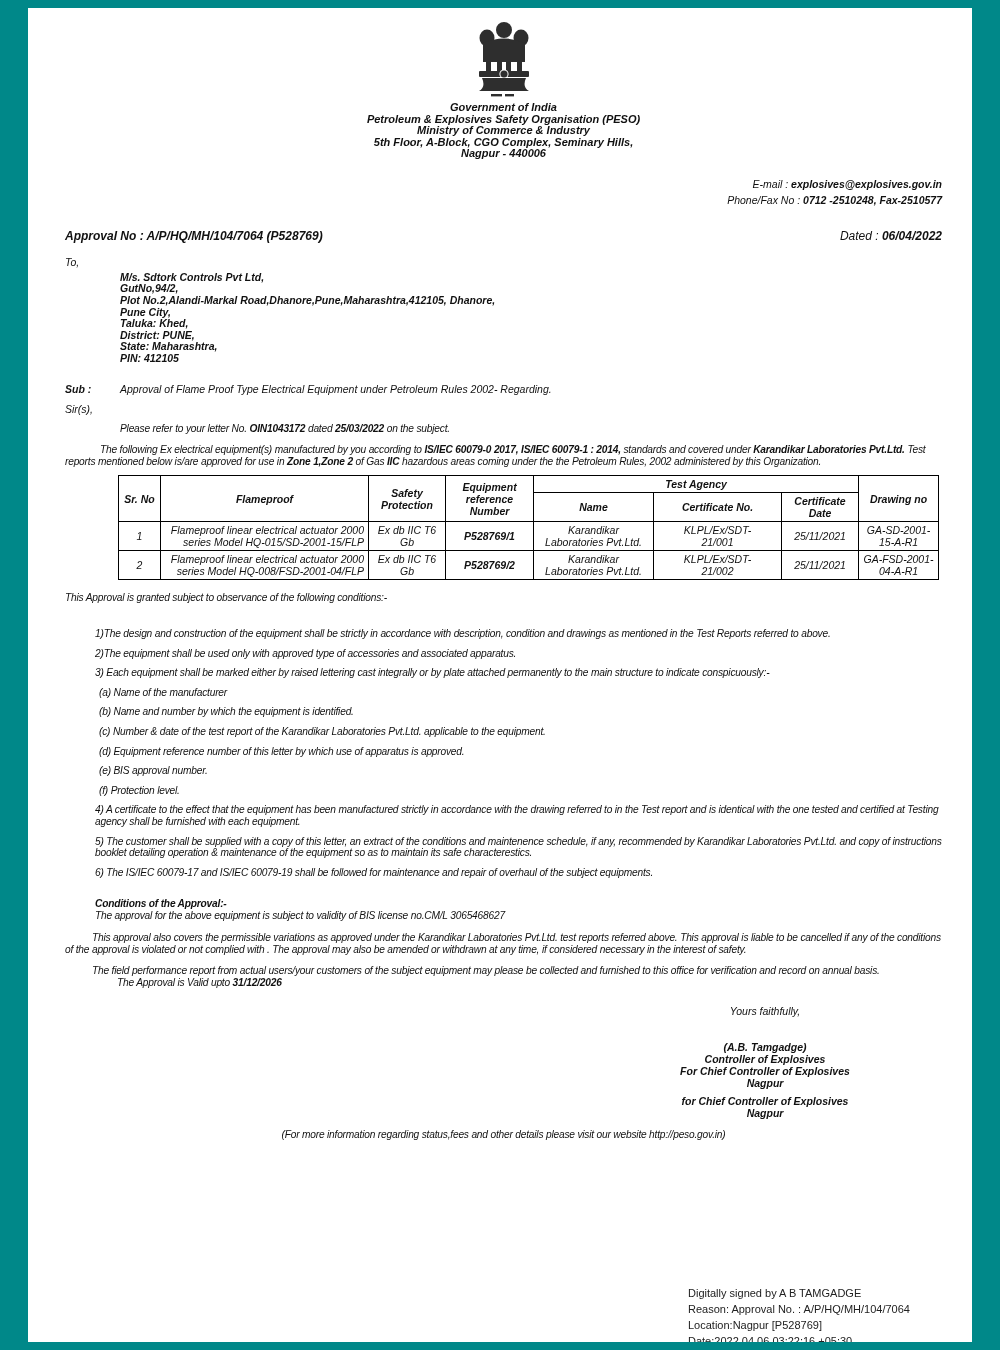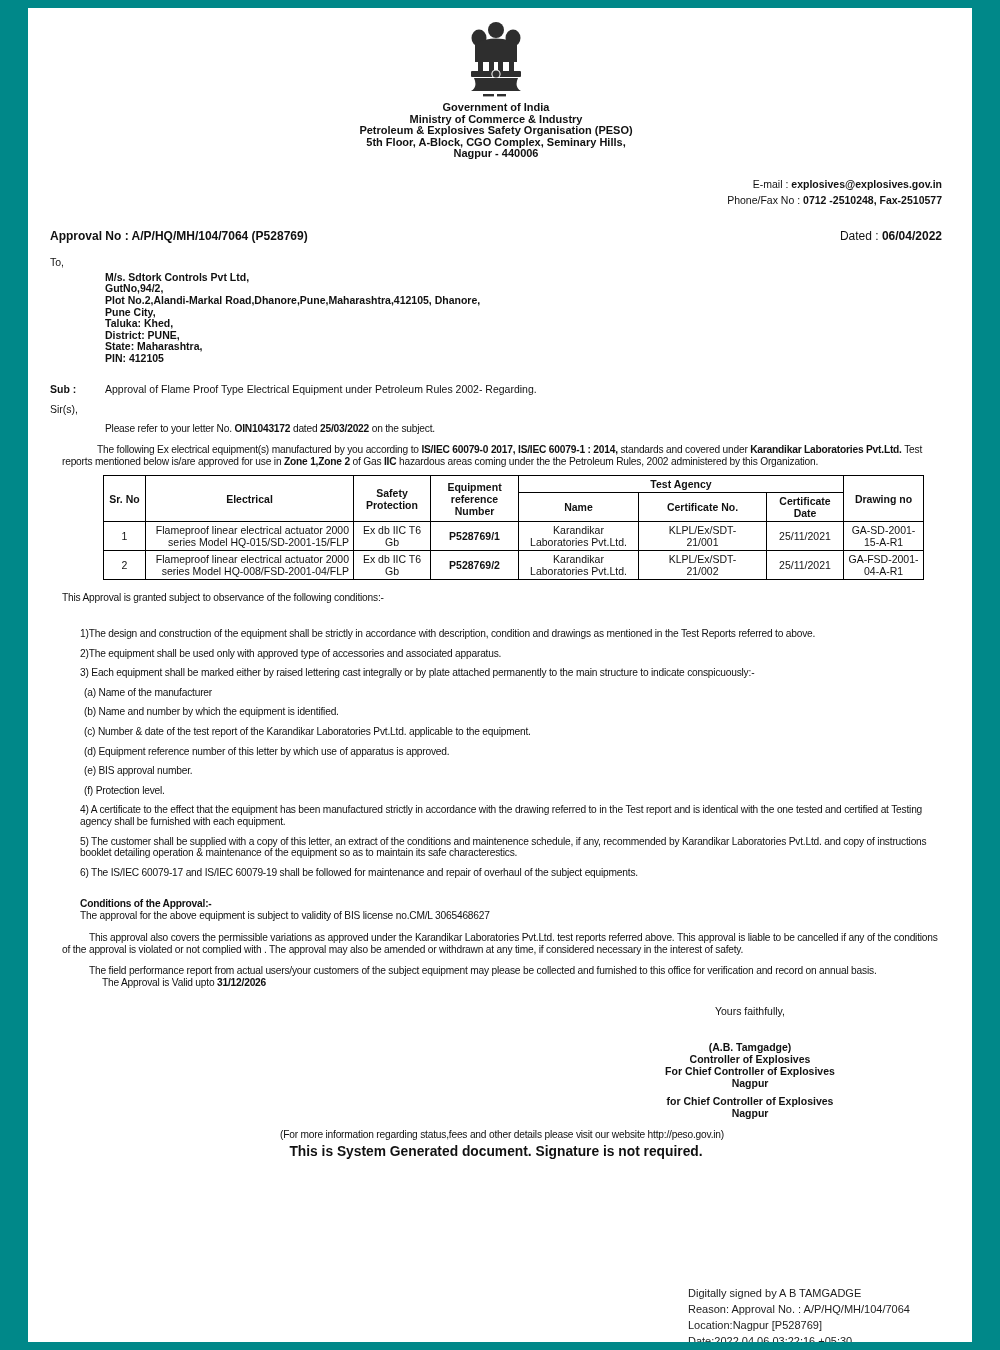--- a/index.html
+++ b/index.html
@@ -3,22 +3,22 @@
 <meta charset="utf-8">
 <style>
   html,body{margin:0;padding:0;}
   body{
     width:1000px;height:1350px;position:relative;
     background:#008889;
     font-family:"Liberation Sans","DejaVu Sans",sans-serif;
     color:#111;
   }
   .page{position:absolute;left:28px;top:8px;width:944px;height:1334px;background:#ffffff;overflow:hidden;}
-  .content{padding:6px 30px 0 22px;font-size:10.5px;line-height:1.15;}
-  .narrow{font-size:10.2px;letter-spacing:-0.2px;margin-left:12px;}
+  .content{padding:6px 30px 0 37px;font-size:10.5px;line-height:1.15;font-style:italic;}
+  .narrow{font-size:10.2px;letter-spacing:-0.2px;}
   .b{font-weight:bold;}
   
   .emblem-wrap{text-align:center;margin-top:4px;}
   .emblem-wrap svg{display:inline-block;}
   
   .gov-header{text-align:center;font-weight:bold;font-size:11px;line-height:11.6px;margin-top:2px;}
   
   .contact{margin-top:16px;text-align:right;font-size:10.5px;line-height:16px;}
   
   .approval-row{margin-top:22px;display:flex;justify-content:space-between;font-size:12px;}
@@ -81,22 +81,22 @@
           <path d="M11 60 Q15 69 8 73 L58 73 Q51 69 55 60 Z"></path>
 
           <rect x="20" y="76" width="11" height="2.4"></rect>
           <rect x="34" y="76" width="9" height="2.4"></rect>
         </g>
       </svg>
     </div>
 
     <div class="gov-header">
       <div>Government of India</div>
+      <div>Petroleum &amp; Explosives Safety Organisation (PESO)</div>
       <div>Ministry of Commerce &amp; Industry</div>
-      <div>Petroleum &amp; Explosives Safety Organisation (PESO)</div>
       <div>5th Floor, A-Block, CGO Complex, Seminary Hills,</div>
       <div>Nagpur - 440006</div>
     </div>
 
     <div class="contact">
       <div><span>E-mail : </span><span style="font-weight: bold;">explosives@explosives.gov.in</span></div>
       <div><span>Phone/Fax No : </span><span style="font-weight: bold;">0712 -2510248, Fax-2510577</span></div>
     </div>
 
     <div class="approval-row">
@@ -133,21 +133,21 @@
           <col style="width:77px">
           <col style="width:88px">
         <col style="width:120px">
           <col style="width:128px">
           <col style="width:77px">
           <col style="width:80px">
       </colgroup>
       <thead>
         <tr>
           <th rowspan="2">Sr. No</th>
-          <th rowspan="2">Electrical</th>
+          <th rowspan="2">Flameproof</th>
           <th rowspan="2">Safety Protection</th>
           <th rowspan="2">Equipment reference Number</th>
           <th colspan="3">Test Agency</th>
           <th rowspan="2">Drawing no</th>
         </tr>
         <tr>
           <th>Name</th>
           <th>Certificate No.</th>
           <th>Certificate Date</th>
         </tr>
@@ -221,21 +221,20 @@
       <div>Nagpur</div>
     </div>
 
 
     <div class="sig-col for-chief">
       <div>for Chief Controller of Explosives</div>
       <div>Nagpur</div>
     </div>
 
     <div class="footer-info narrow">(For more information regarding status,fees and other details please visit our website http://peso.gov.in)</div>
-    <div class="footer-system">This is System Generated document. Signature is not required.</div>
 
   </div>
 
   <div class="digi-sig">
     <div>Digitally signed by A B TAMGADGE</div>
     <div>Reason: Approval No. : A/P/HQ/MH/104/7064</div>
     <div>Location:Nagpur [P528769]</div>
     <div>Date:2022.04.06 03:22:16 +05:30</div>
   </div>
 </div>

